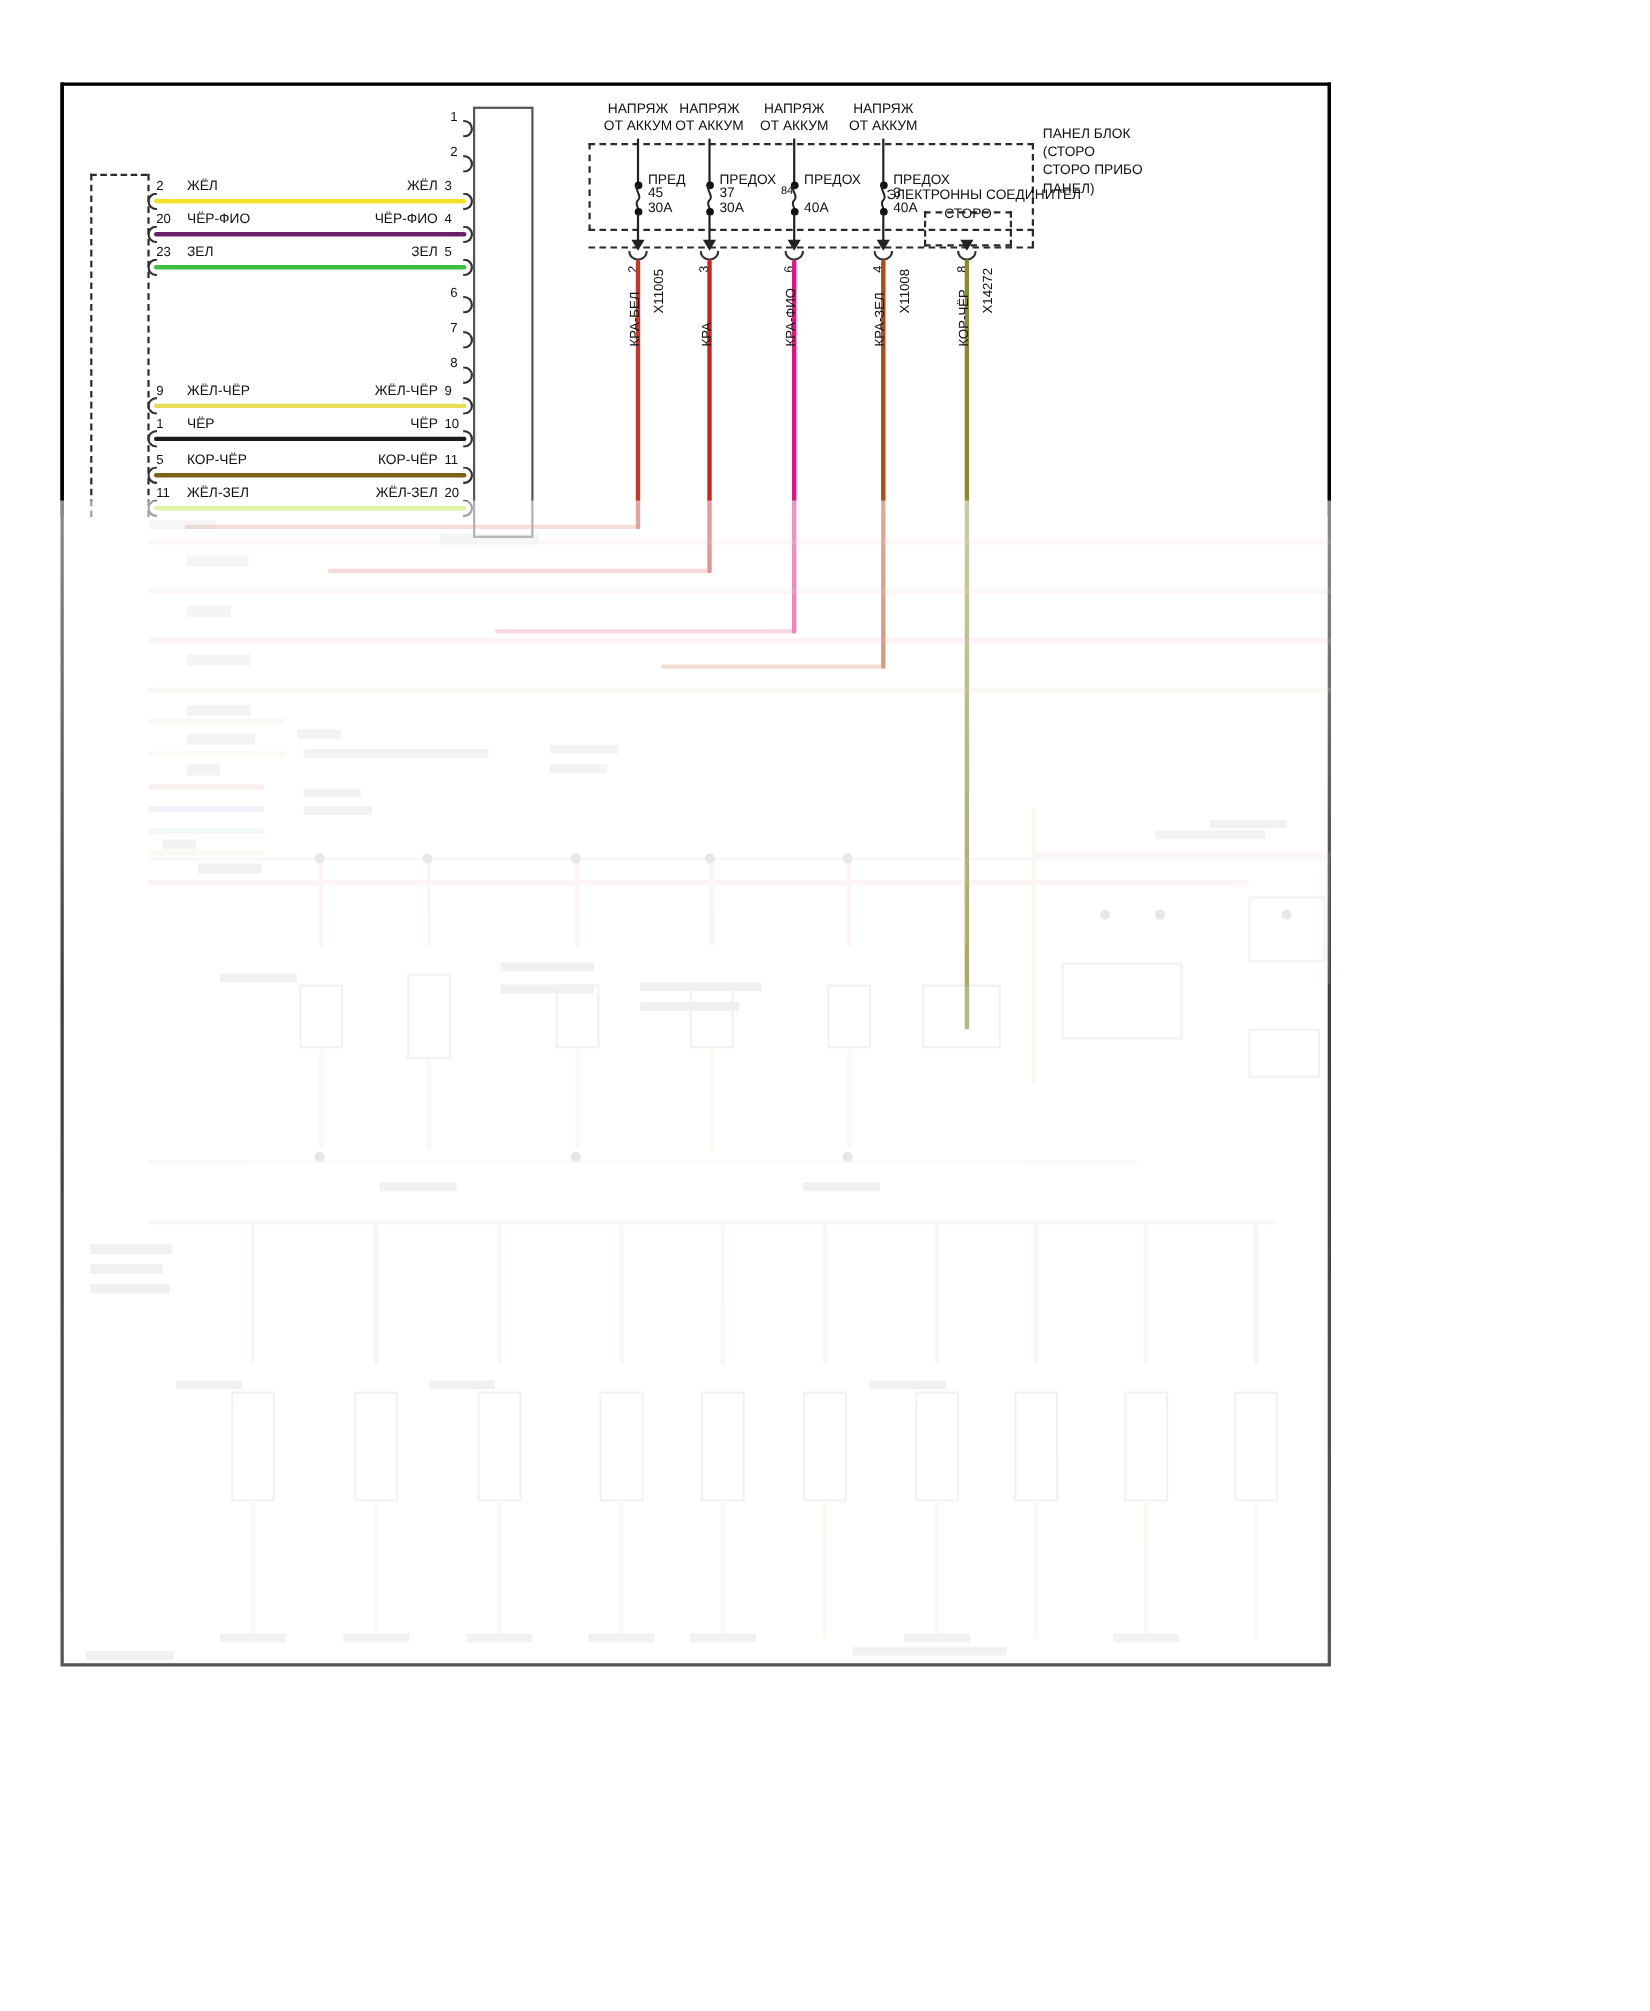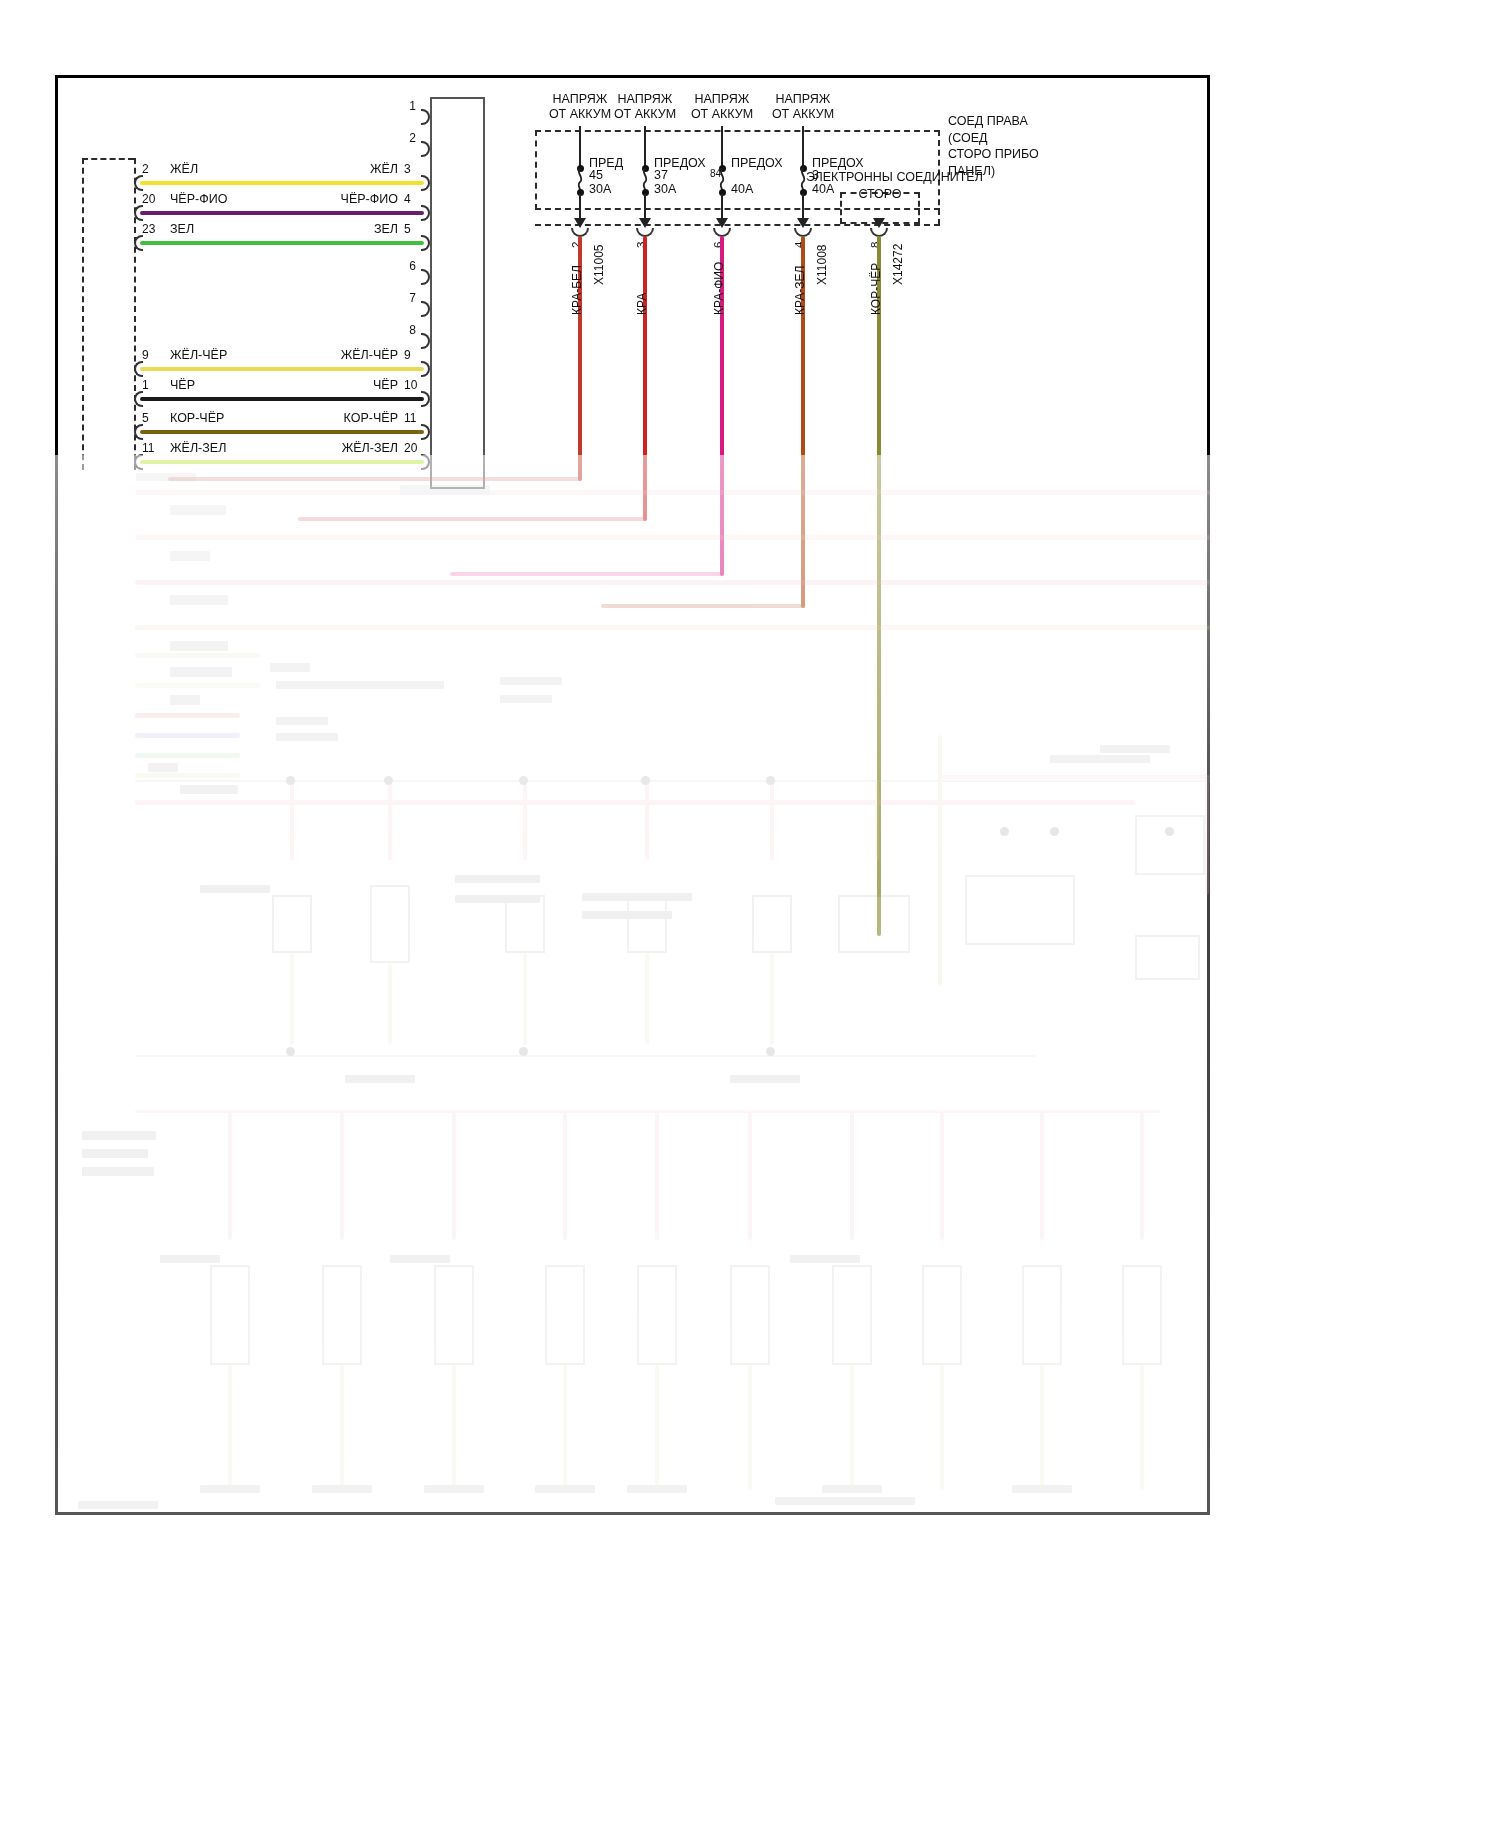--- a/index.html
+++ b/index.html
@@ -134,22 +134,22 @@
 
   <div class="dash-t" style="left:535px;top:130px;width:405px;"></div>
   <div class="dash-l" style="left:535px;top:130px;height:80px;"></div>
   <div class="dash-b" style="left:535px;top:208px;width:405px;"></div>
   <div class="dash-r" style="left:938px;top:130px;height:95px;"></div>
   <div class="dash-b" style="left:535px;top:224px;width:405px;"></div>
 
   <div class="dash" style="left:840px;top:192px;width:80px;height:32px;"></div>
 
   <div class="lbl" style="left:948px;top:113px;font-size:12.5px;line-height:16.5px;">
-    <div>СОЕД ПРАВА</div>
-    <div>(СОЕД</div>
+    <div>ПАНЕЛ БЛОК</div>
+    <div>(СТОРО</div>
     <div>СТОРО ПРИБО</div>
     <div>ПАНЕЛ)</div>
   </div>
 
   <div class="lbl" style="left:806px;top:170px;font-size:12.5px;">ЭЛЕКТРОННЫ СОЕДИНИТЕЛ</div>
   <div class="lbl c" style="left:880px;top:187px;font-size:12.5px;">СТОРО</div>
 
   <div id="fuse-layer">
       <div class="lbl c" style="left: 580px; top: 92px; font-size: 12.5px; line-height: 15px;">
         <div>НАПРЯЖ</div>

